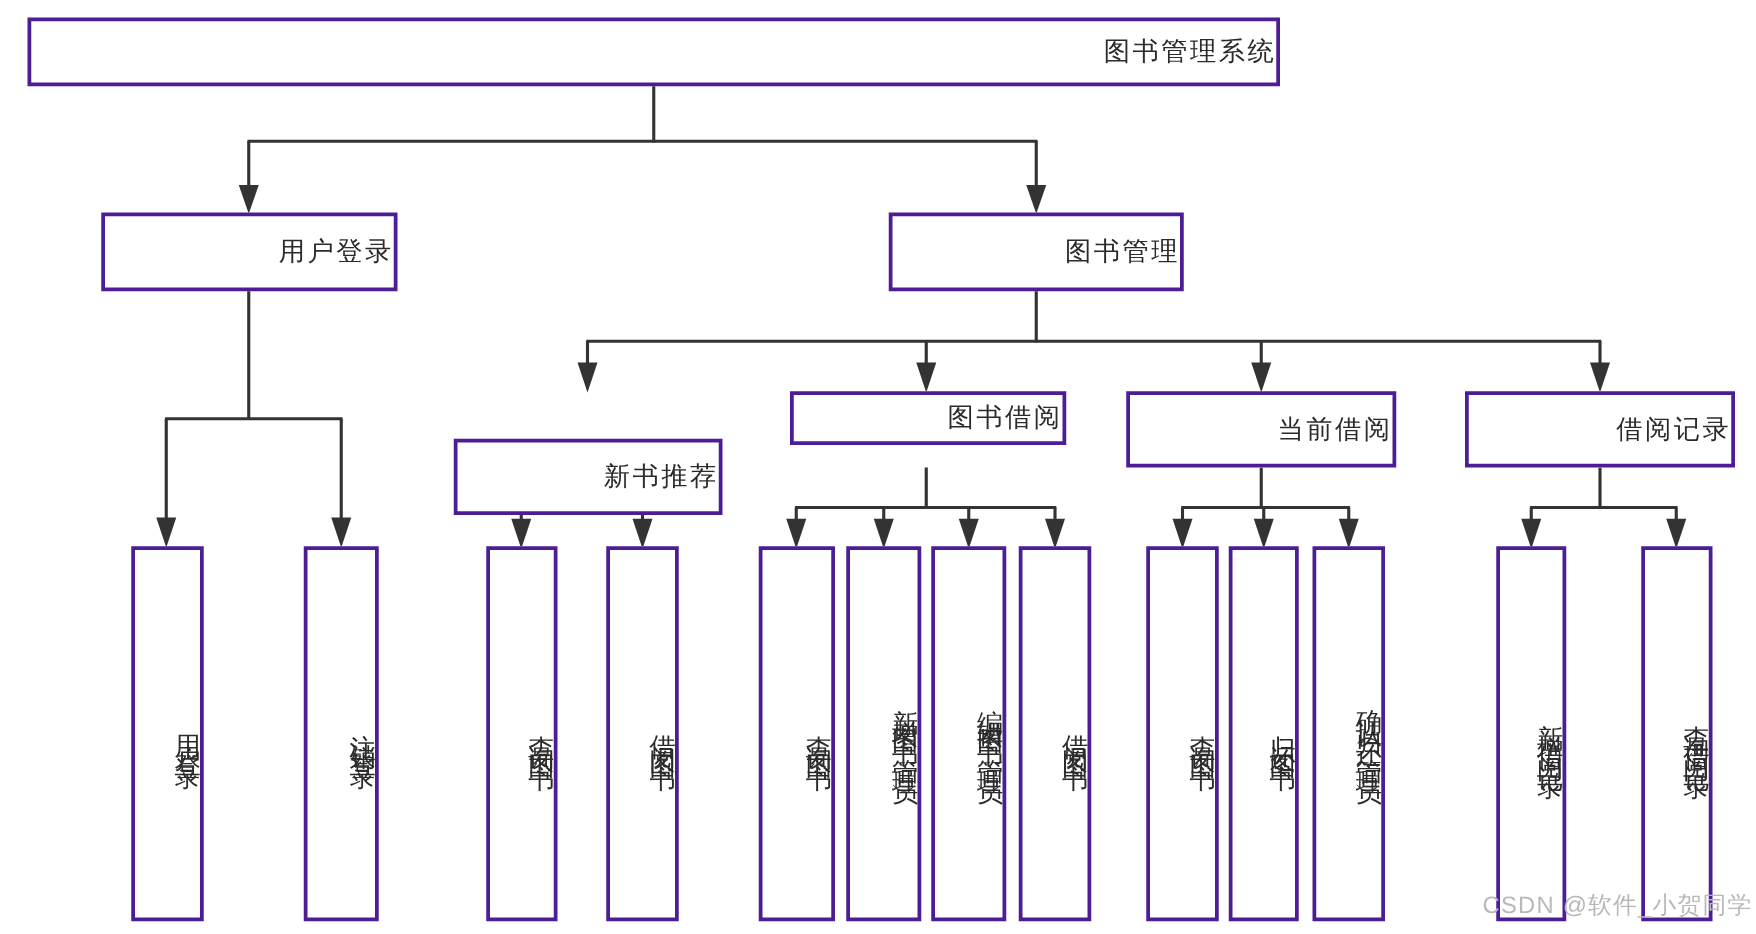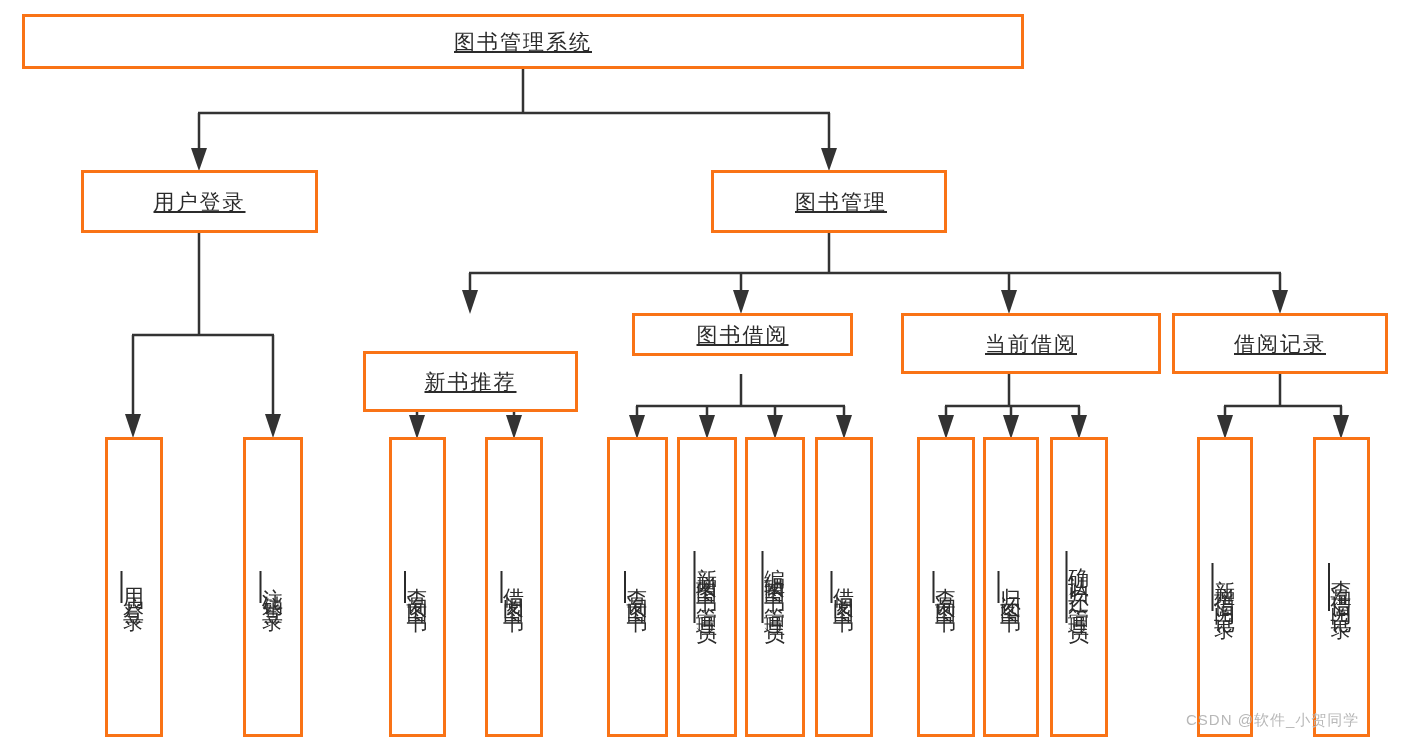--- a/index.html
+++ b/index.html
@@ -4,31 +4,31 @@
 <style>
   html,body { margin:0; padding:0; background:#ffffff; }
   .stage {
     position:relative; width:1405px; height:747px; background:#ffffff;
     font-family:"Liberation Sans","DejaVu Sans",sans-serif; overflow:hidden;
   }
   .connectors { position:absolute; left:0; top:0; width:1405px; height:747px; }
   .connectors line { stroke:#333333; stroke-width:2.5; }
   .connectors polygon { fill:#333333; }
   .box {
-    position:absolute; box-sizing:border-box; border:3px solid #f97316;
-    background:#ffffff; display:flex; align-items:center; justify-content:center;
-    color:#2b2b2b; font-size:21px; letter-spacing:2px; line-height:1;text-decoration:underline;
+    position:absolute; box-sizing:border-box; border:3px solid #4c1d95;
+    background:#ffffff; display:flex; align-items:center; justify-content:flex-end;
+    color:#2b2b2b; font-size:21px; letter-spacing:2px; line-height:1;
   }
   .vbox { padding:6px 0; }
   .vtext {
     writing-mode:vertical-rl; text-orientation:mixed;
     letter-spacing:8px; font-size:21px; color:#2b2b2b; line-height:1;
   }
   .watermark {
-    position:absolute; left:1186px; top:711px; font-size:15px;
+    position:absolute; left:1186px; top:711px; font-size:19px;
     color:#b8b8b8; letter-spacing:1px; white-space:nowrap;
   }
 </style>
 </head>
 <body>
 
 <div class="stage">
 
   <svg class="connectors" viewBox="0 0 1405 747" xmlns="http://www.w3.org/2000/svg">
 
@@ -102,21 +102,21 @@
   <div class="box" style="left:711px;top:170px;width:236px;height:63px;padding-left:24px;">
     <span>图书管理</span>
   </div>
 
   <div class="box" style="left:363px;top:313px;width:215px;height:61px;margin-top:38px;">
     <span>新书推荐</span>
   </div>
   <div class="box" style="left:632px;top:313px;width:221px;height:43px;">
     <span>图书借阅</span>
   </div>
-  <div class="box" style="left:901px;top:313px;width:260px;height:61px;">
+  <div class="box" style="left:901px;top:313px;width:216px;height:61px;">
     <span>当前借阅</span>
   </div>
   <div class="box" style="left:1172px;top:313px;width:216px;height:61px;">
     <span>借阅记录</span>
   </div>
 
   <div class="box vbox" style="left:105px;top:437px;width:58px;height:300px;">
     <span class="vtext">用户登录</span>
   </div>
   <div class="box vbox" style="left:243px;top:437px;width:60px;height:300px;">

